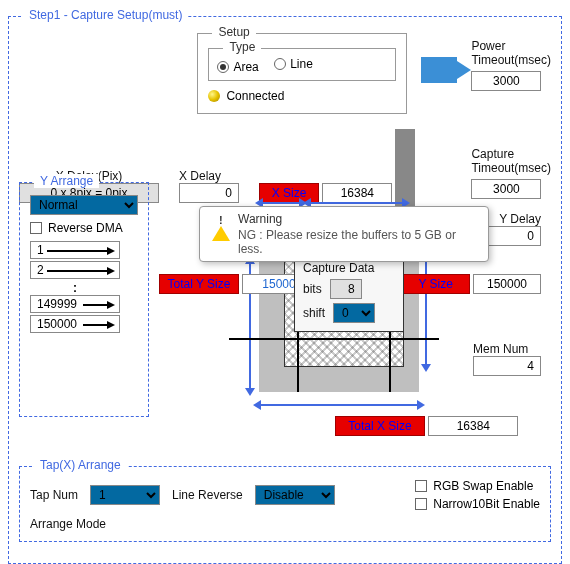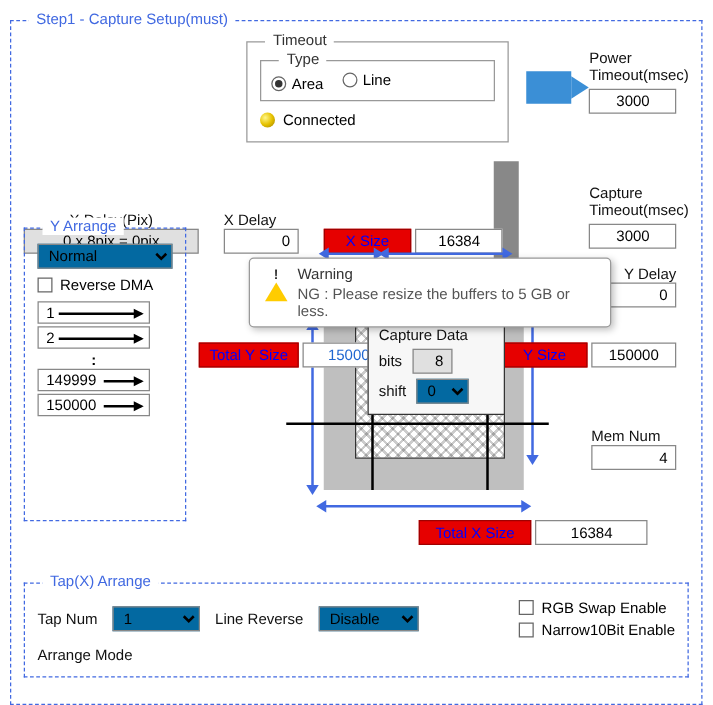--- a/index.html
+++ b/index.html
@@ -51,21 +51,21 @@
   .colon { text-align:center; width:90px; font-weight:bold; }
 </style>
 </head>
 <body>
 
 <div class="grp" style="height:548px;">
   <span class="grp-title">Step1 - Capture Setup(must)</span>
 
   <div class="row" style="justify-content:flex-end; align-items:flex-start; gap:14px;">
     <div class="grp grp-solid" style="width:210px; margin-top:4px;">
-      <span class="grp-title">Timeout</span>
+      <span class="grp-title">Setup</span>
       <div class="grp grp-solid" style="padding:8px 8px 6px 8px; margin-top:2px;">
         <span class="grp-title">Type</span>
         <label class="radio">
           <span class="radio-circle">
               <span class="radio-dot"></span>
             </span>
           <span>Area</span>
         </label>
         <label class="radio">
           <span class="radio-circle"></span>
@@ -100,21 +100,21 @@
   <div class="abs" style="left:10px; top:152px; display:flex; align-items:flex-end; gap:20px;">
     <div>
       <div class="lbl" style="text-align:center; width:140px;">X Delay(Pix)</div>
       <div class="input readonly" style="width:140px;">0 x 8pix = 0pix</div>
     </div>
     <div>
       <div class="lbl" style="width:60px;">X Delay</div>
       <div class="input" style="width:60px;">0</div>
     </div>
     <div>
-      <div class="redbox" style="width:70px;">X Size</div>
+      <div class="redbox" style="width:60px;">X Size</div>
       <div class="input" style="width:70px; margin-top:2px; text-align:center;">16384</div>
     </div>
   </div>
 
   <div class="main-area" style="margin-top:60px;">
 
     <div class="grp" style="position:absolute; left:0; top:0; width:130px; height:235px;">
       <span class="grp-title">Y Arrange</span>
       <select class="select" style="width:108px;">
         <option>Normal</option>

